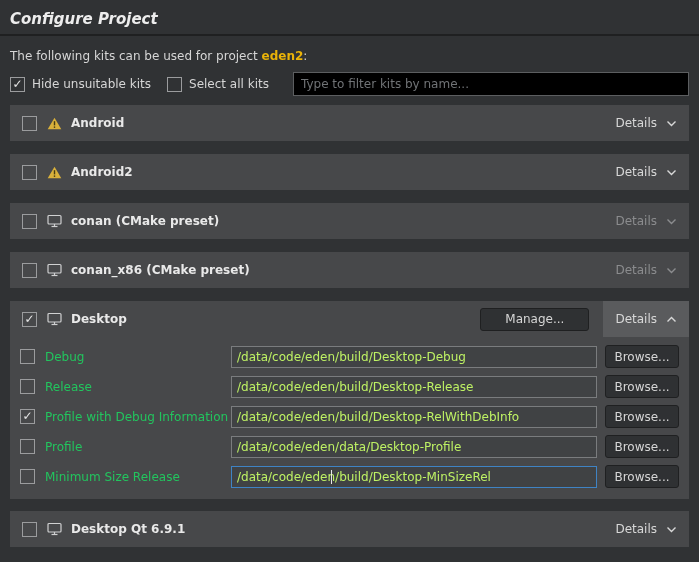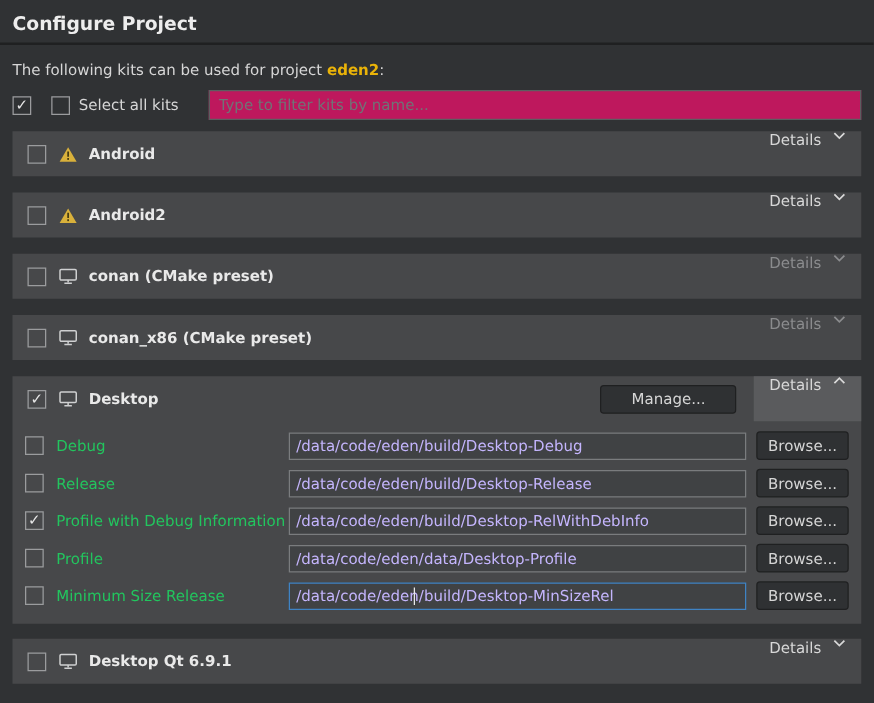--- a/index.html
+++ b/index.html
@@ -3,67 +3,67 @@
 <meta charset="utf-8">
 <style>
   html,body{margin:0;padding:0;}
   body{
     width:699px;height:562px;overflow:hidden;
     background:#303234;
     font-family:"DejaVu Sans","Liberation Sans",sans-serif;
     font-size:12px;color:#d6d6d6;
     -webkit-font-smoothing:antialiased;
   }
-  .header{padding-top:10px;}
+  .header{padding-top:10px;font-style:italic;}
   .title{margin:0 10px 6px;font-size:15px;font-weight:bold;color:#ededed;}
   .rule{height:2px;background:#1f2021;}
   .subtitle{margin:13px 10px 0;color:#d6d6d6;}
   .subtitle b{color:#eab308;}
   .controls{display:flex;align-items:center;margin:9px 10px 0;}
   .cb-group{display:flex;align-items:center;margin-right:16px;cursor:default;}
   .checkbox{
     width:13px;height:13px;border:1px solid #9b9c9e;background:transparent;
     display:inline-flex;align-items:center;justify-content:center;flex:none;
   }
   .checkbox.checked::after{content:"✓";color:#e8e8e8;font-size:12px;line-height:1;margin-top:-1px;}
   .cb-label{margin-left:7px;}
   .filter-input{
-    flex:1;height:22px;margin-left:8px;background:#be185d;border:1px solid #5c5e60;
+    flex:1;height:22px;margin-left:8px;background:#000000;border:1px solid #5c5e60;
     color:#d0d0d0;font-family:inherit;font-size:12px;padding:0 7px;outline:none;
   }
   .filter-input::placeholder{color:#707376;}
   .kits{margin:9px 10px 0;}
   .kit-row{
     background:#47484a;height:36px;display:flex;align-items:center;
     margin-bottom:13px;padding-left:12px;
   }
   .kit-icon{margin-left:10px;display:inline-flex;flex:none;}
   .kit-name{margin-left:9px;font-weight:bold;color:#e9e9e9;}
   .spacer{flex:1;}
   .details-btn{
-    display:flex;height:100%;padding:0 12px;
+    display:flex;align-items:center;height:100%;padding:0 12px;
     color:#d8d8d8;cursor:default;
   }
   .details-btn.dim{color:#8b8c8e;}
   .details-btn .chev{margin-left:9px;display:inline-flex;}
   .kit-section{background:#47484a;margin-bottom:12px;}
   .kit-section .kit-row{margin-bottom:0;background:transparent;}
   .details-toggle{background:#5a5b5d;}
   button{
     font-family:inherit;font-size:12px;color:#d6d6d6;
     background:#2f3133;border:1px solid #1f2021;border-radius:3px;height:23px;
   }
   .manage-btn{padding:0 24px;margin-right:14px;}
   .kit-details{padding:8px 10px 9px;}
   .config-row{display:flex;align-items:center;margin-bottom:7px;}
   .config-row:last-child{margin-bottom:2px;}
   .config-label{width:186px;margin-left:10px;color:#22c55e;}
   .path-field{
     flex:1;height:20px;border:1px solid #7a7c7e;background:#404244;
-    color:#c4b5fd;display:flex;align-items:center;padding:0 5px;
+    color:#bef264;display:flex;align-items:center;padding:0 5px;
     position:relative;margin-right:8px;white-space:nowrap;overflow:hidden;
   }
   .path-field.focused{border-color:#3f83c4;}
   .path-field .caret{display:none;position:absolute;left:99px;top:3px;bottom:3px;width:1px;background:#e8e8e8;}
   .path-field.focused .caret{display:block;}
   .browse-btn{width:74px;flex:none;}
   svg{display:block;}
   .mon{stroke:#cfd0d1;fill:none;stroke-width:1.2;}
 </style>
 </head>
@@ -72,20 +72,21 @@
 <div class="header">
   <div class="title">Configure Project</div>
   <div class="rule"></div>
 </div>
 
 <div class="subtitle"><span>The following kits can be used for project </span><b>eden2</b><span>:</span></div>
 
 <div class="controls">
   <div class="cb-group">
     <span class="checkbox checked"></span>
+    <span class="cb-label">Hide unsuitable kits</span>
   </div>
   <div class="cb-group">
     <span class="checkbox"></span>
     <span class="cb-label">Select all kits</span>
   </div>
   <input class="filter-input" placeholder="Type to filter kits by name..." style="">
 </div>
 
 <div class="kits">
 

